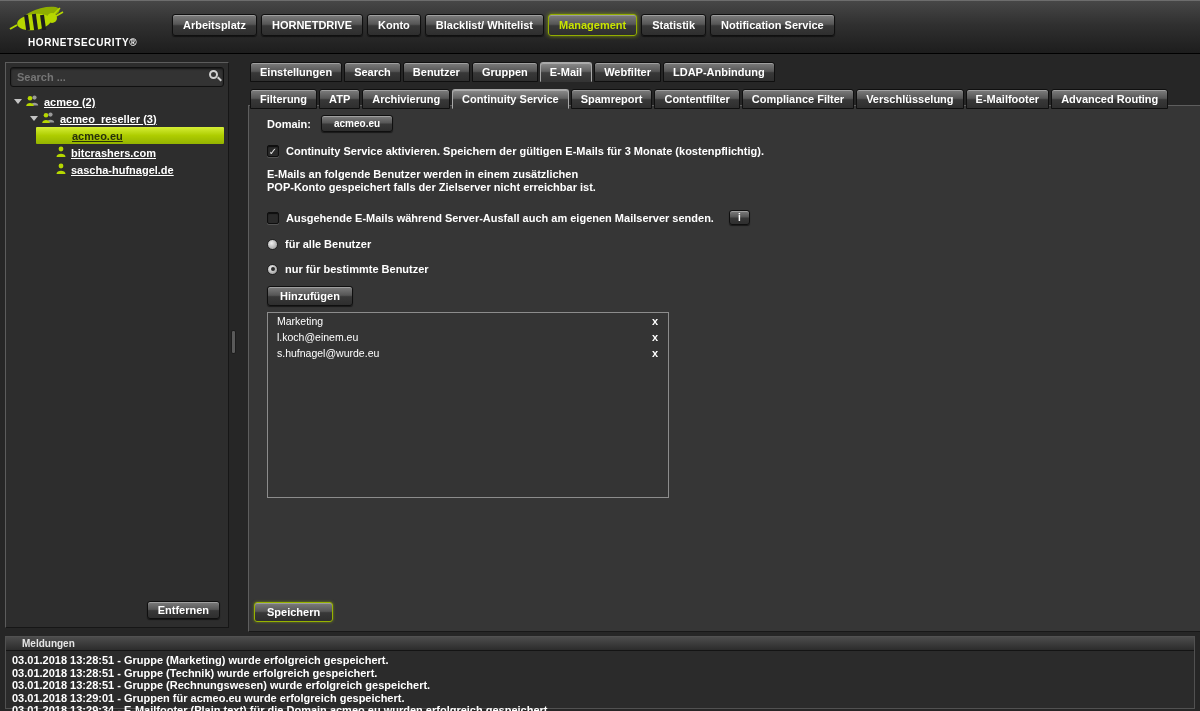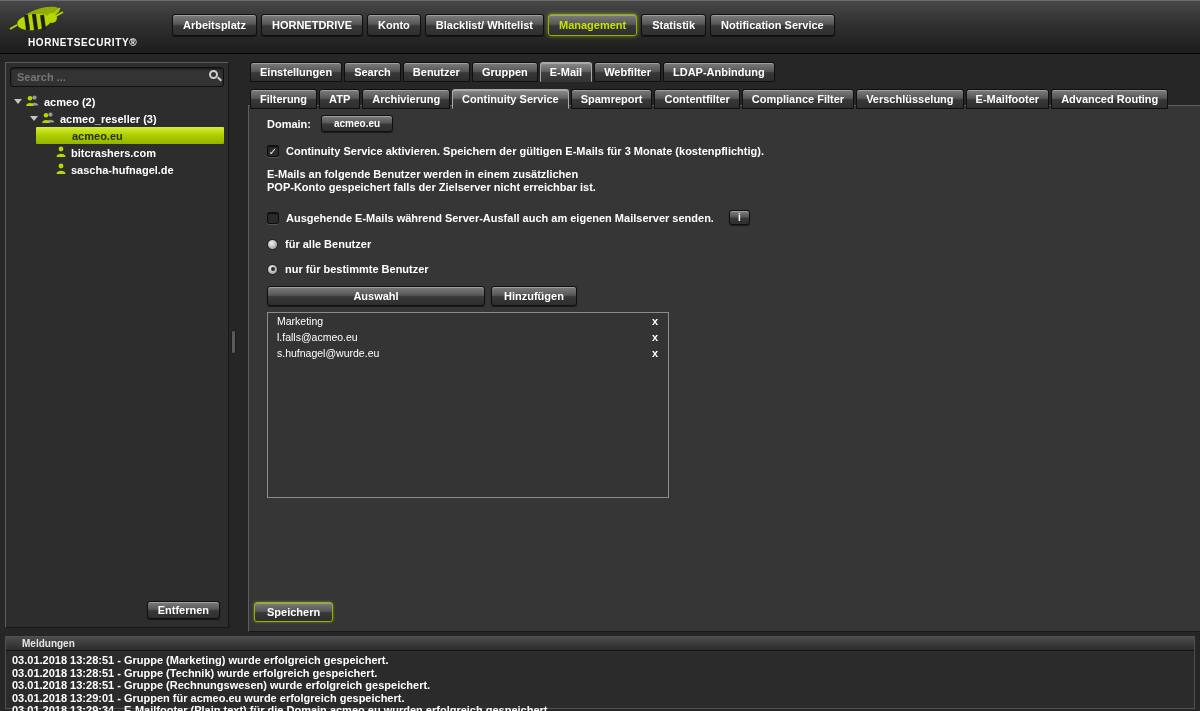--- a/index.html
+++ b/index.html
@@ -58,21 +58,21 @@
   }
   .search-icon {
     position:absolute; right:6px; top:3px; width:9px; height:9px;
     border:2px solid #cfcfcf; border-radius:50%; cursor:pointer;
   }
   .search-icon::after {
     content:""; position:absolute; left:6px; top:6px; width:5px; height:2px;
     background:#cfcfcf; transform:rotate(45deg);
   }
   .tree { margin-top:6px; font-size:11px; font-weight:bold; }
-  .tree-row { display:flex; align-items:center; height:17px; cursor:pointer; }
+  .tree-row { display:flex; align-items:center; height:17px; cursor:pointer;text-decoration:underline; }
   .expander {
     width:0; height:0; margin-right:4px;
     border-left:4px solid transparent; border-right:4px solid transparent;
     border-top:5px solid #c4c4c4; cursor:pointer; flex:0 0 auto;
   }
   .tree-icon { margin-right:5px; flex:0 0 auto; }
   .tree-row.selected {
     background:linear-gradient(180deg,#d5ee36 0%,#aecd00 50%,#94b300 100%);
     color:#27300a; margin-left:30px; margin-right:4px; padding-left:36px;
     border-radius:1px;
@@ -300,31 +300,30 @@
       <span class="radio"></span>
       <span class="label">für alle Benutzer</span>
     </div>
 
     <div class="radio-row">
       <span class="radio checked"></span>
       <span class="label">nur für bestimmte Benutzer</span>
     </div>
 
     <div class="select-row">
-      <span class="btn auswahl-btn">Auswahl</span>
       <span class="btn hinzu-btn">Hinzufügen</span>
     </div>
 
     <div class="listbox">
       <div class="list-row">
         <span>Marketing</span>
         <span class="list-x">x</span>
       </div>
       <div class="list-row">
-        <span>l.falls@acmeo.eu</span>
+        <span>l.koch@einem.eu</span>
         <span class="list-x">x</span>
       </div>
       <div class="list-row">
         <span>s.hufnagel@wurde.eu</span>
         <span class="list-x">x</span>
       </div>
     </div>
 
     <div class="btn save-btn">Speichern</div>
   </div>

